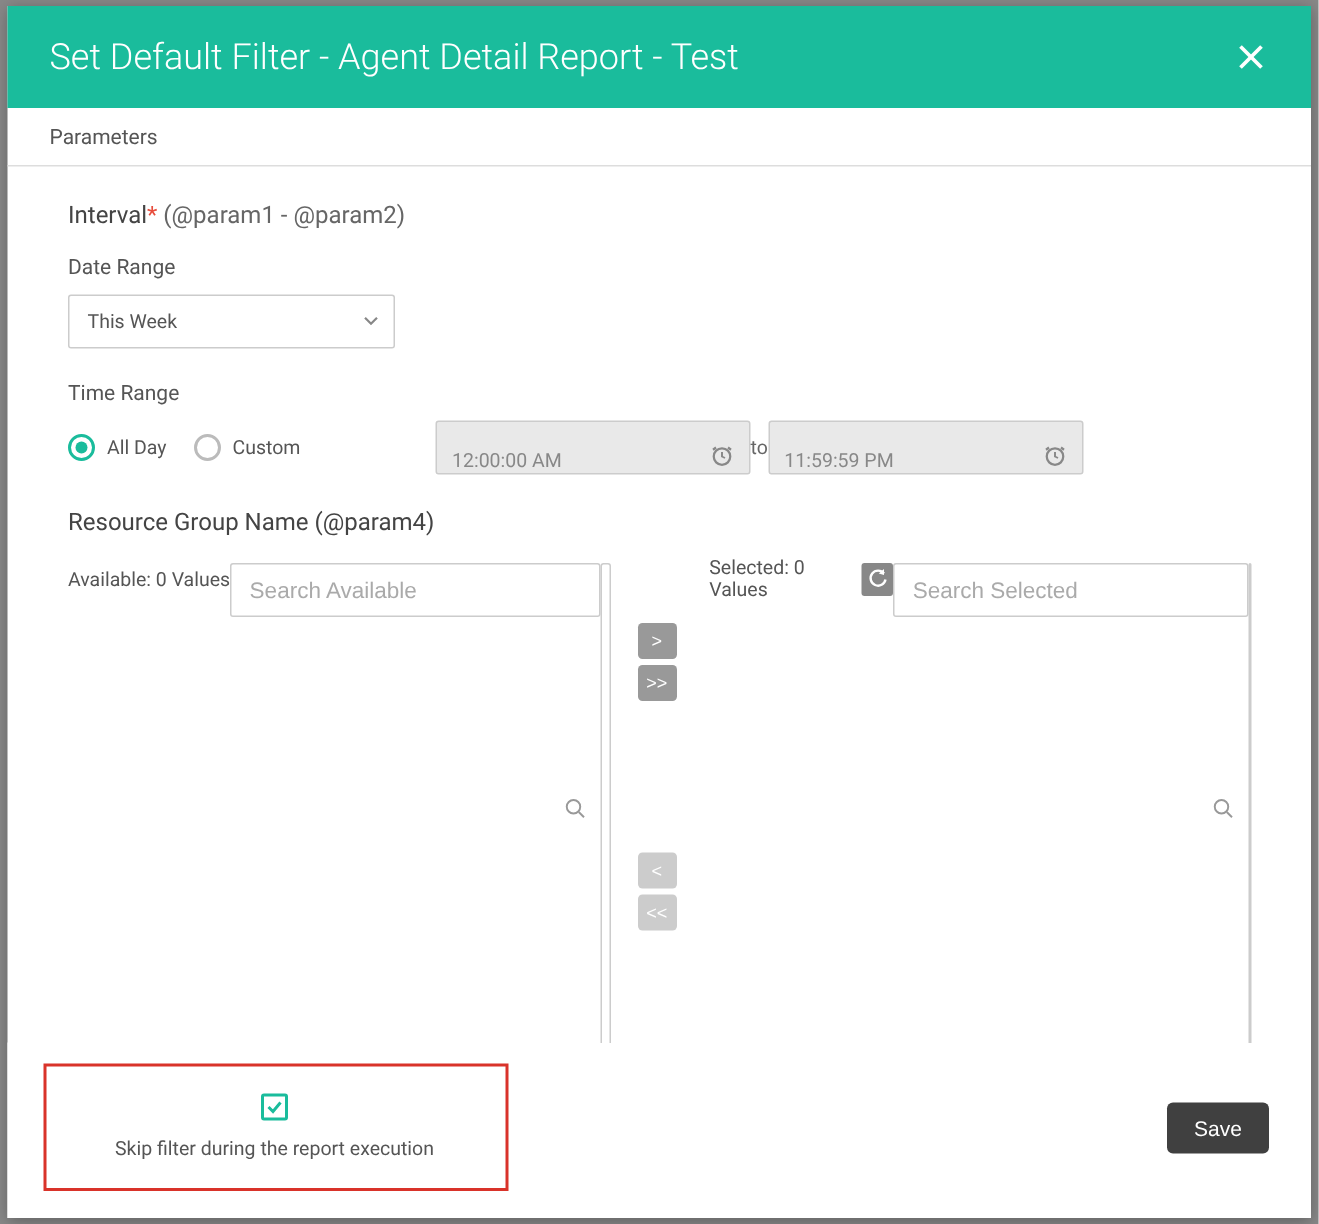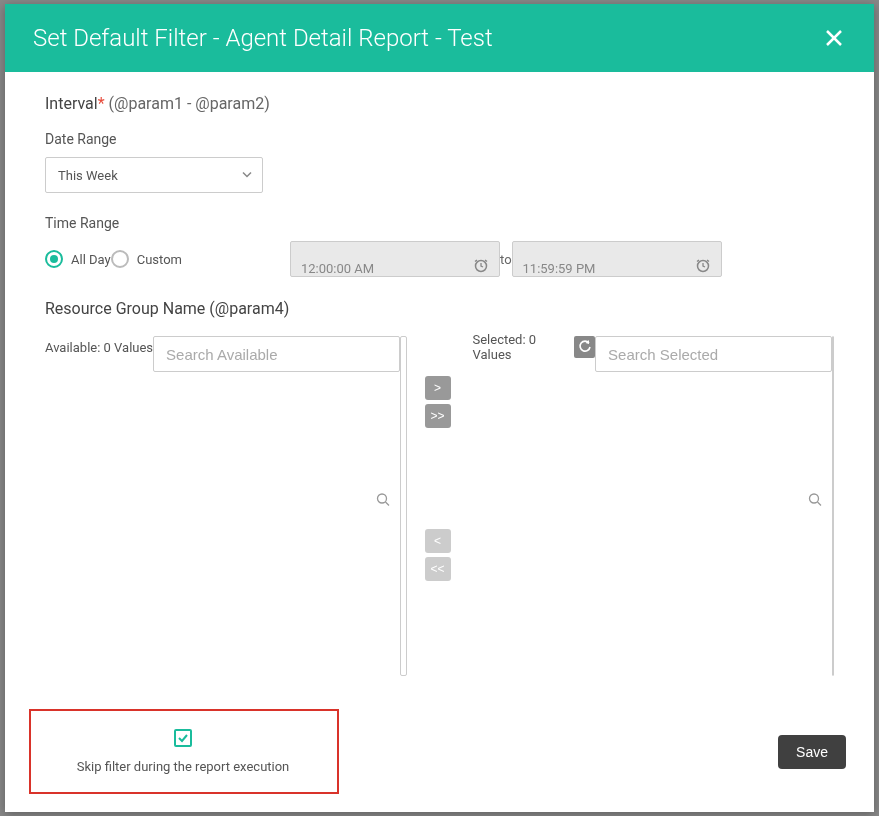--- a/index.html
+++ b/index.html
@@ -149,20 +149,21 @@
       font-size: 13px;
     }
     .time-sep {
       font-size: 13px;
       color: #666;
     }
     .time-radio-area {
       flex: 0 0 245px;
       display: flex;
       align-items: center;
+      gap: 18px;
     }
     .time-range-row {
       display: flex;
       align-items: center;
     }
     .resource-title {
       font-size: 16px;
       color: #444;
       margin-top: 18px;
       margin-bottom: 18px;
@@ -320,20 +321,23 @@
   <div class="modal-header">
     <div class="modal-title">Set Default Filter - Agent Detail Report - Test</div>
     <div class="close-btn">
       <svg width="18" height="18" viewBox="0 0 18 18" fill="none">
         <line x1="2" y1="2" x2="16" y2="16"></line>
         <line x1="16" y1="2" x2="2" y2="16"></line>
       </svg>
     </div>
   </div>
 
+  <div class="tab-bar">
+    <span>Parameters</span>
+  </div>
 
   <div class="content-wrapper">
 
     <div class="section-title">
       <span>Interval</span><span class="required">*</span><span class="param-hint"> (@param1 - @param2)</span>
     </div>
 
     <div class="field-group">
       <div class="field-label">Date Range</div>
       <div class="select-wrap">

